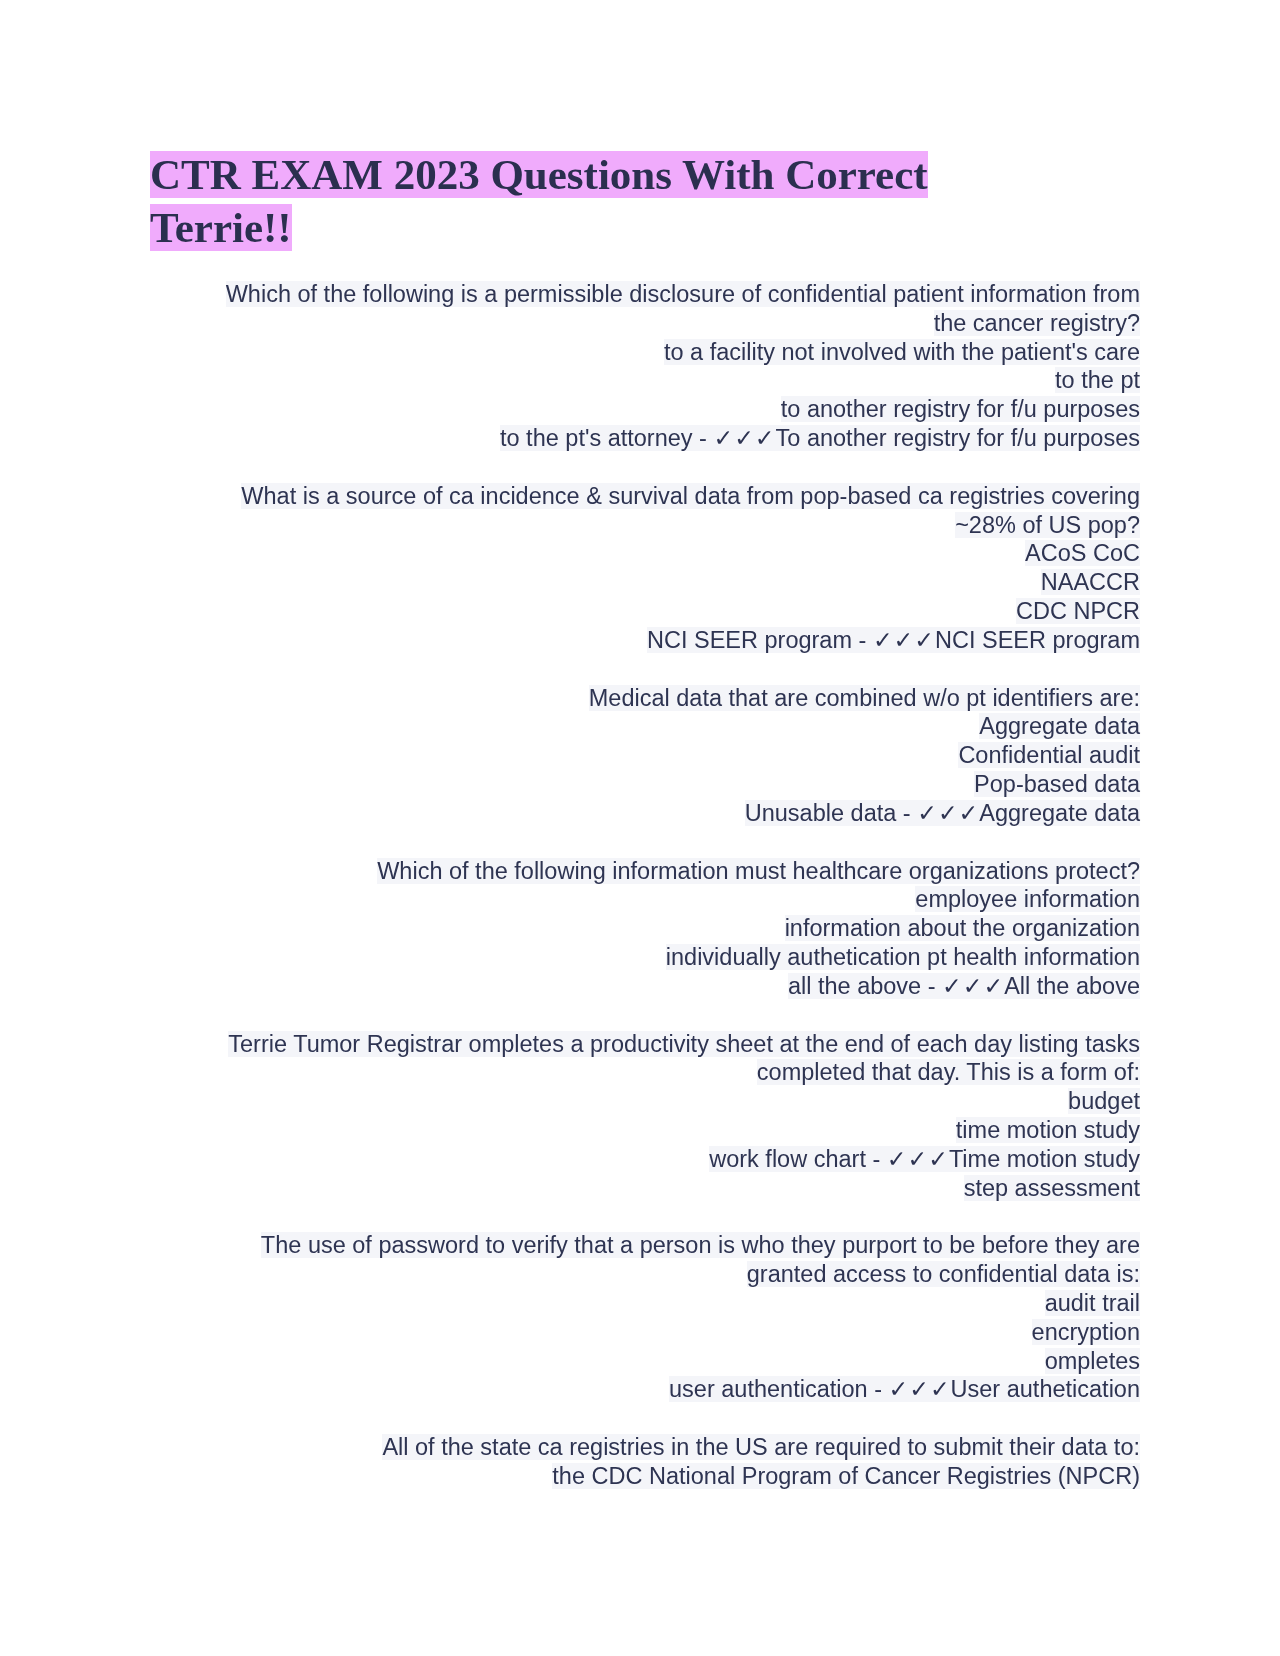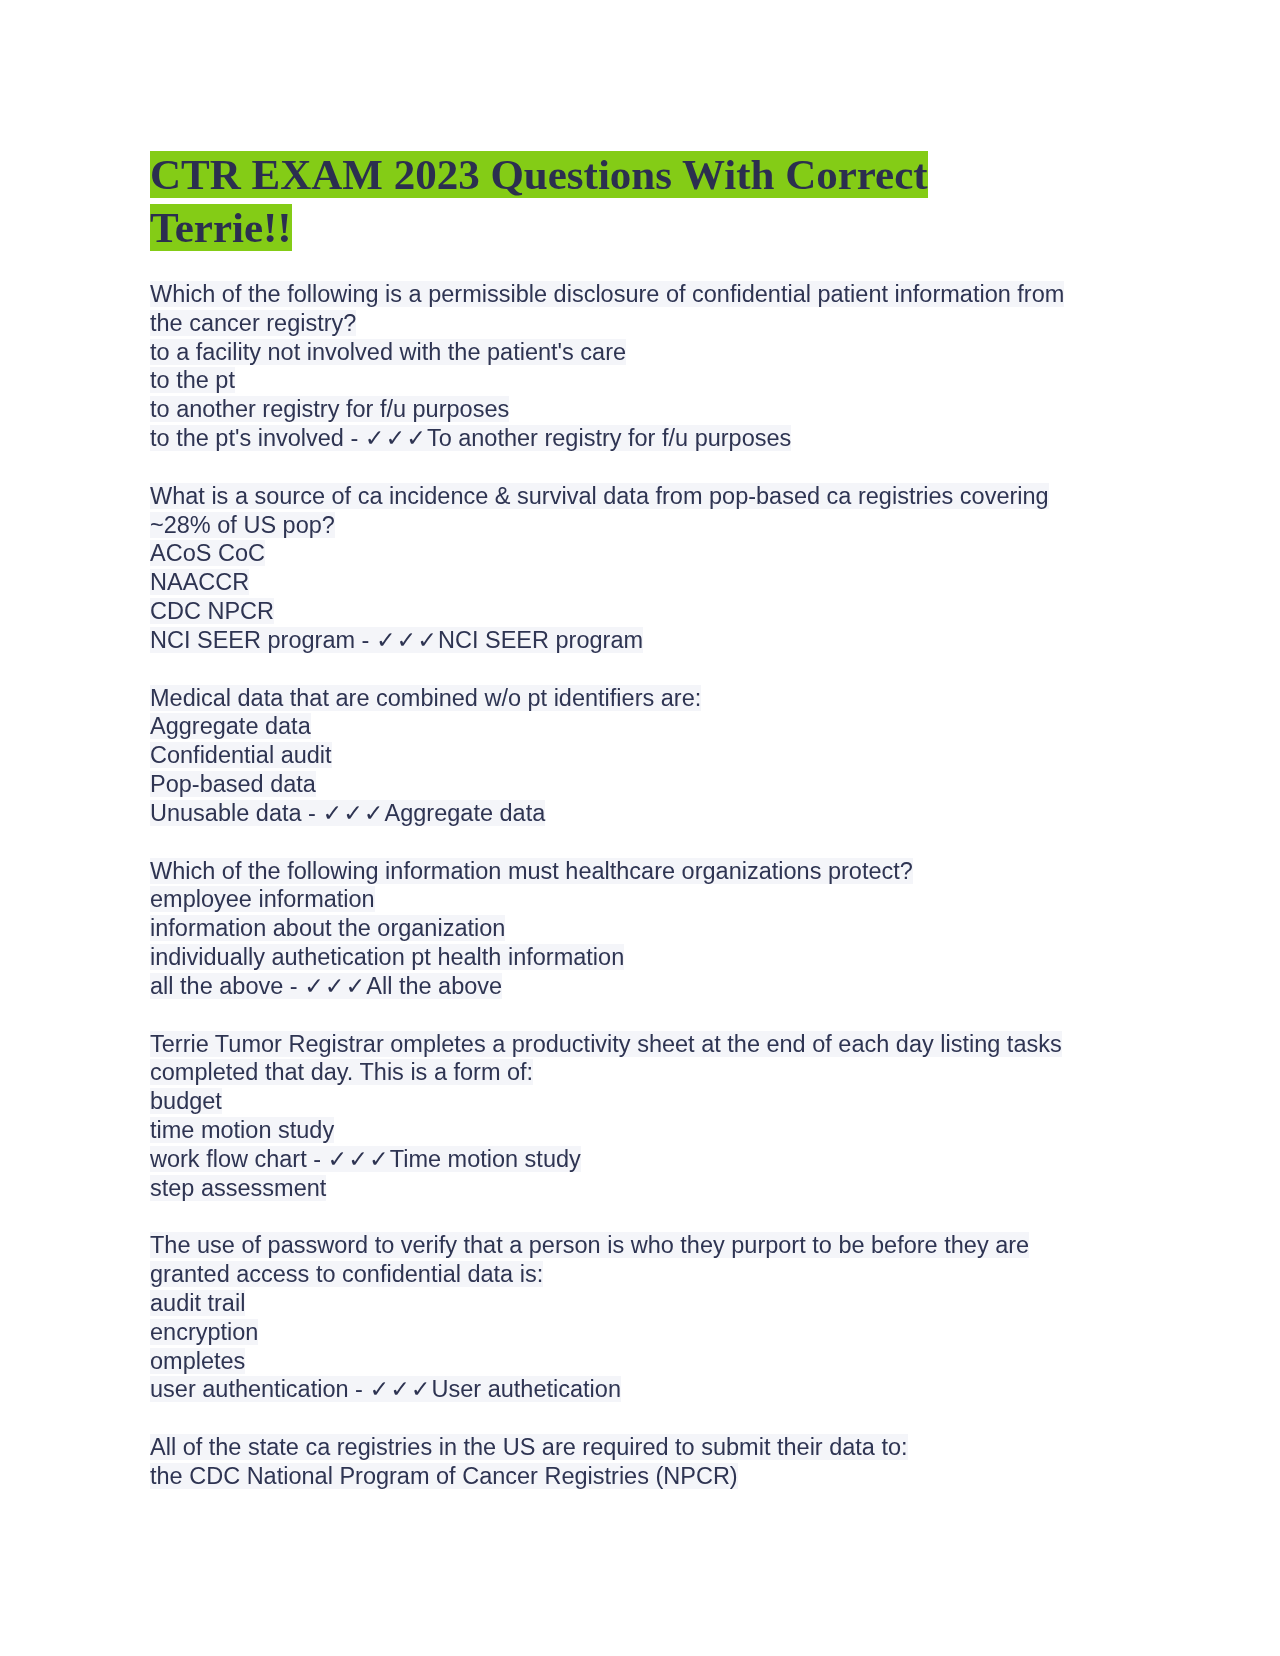--- a/index.html
+++ b/index.html
@@ -21,32 +21,33 @@
     }
     .title {
       font-family: "Liberation Serif", "DejaVu Serif", serif;
       font-weight: bold;
       font-size: 43px;
       line-height: 53px;
       color: #2b2f4f;
       margin: 0 0 26px 0;
     }
     .title span {
-      background: #84cc16;
+      background: #f0abfc;
     }
     .qa {
       margin: 0 0 29px 0;
     }
     .line {
       font-family: "Liberation Sans", "DejaVu Sans", sans-serif;
       font-size: 23.5px;
       line-height: 28.8px;
       color: #2e3452;
       display: block;
       white-space: nowrap;
+      text-align: right;
     }
     .line span {
       background: #f4f5f9;
     }
     .check {
       letter-spacing: 1px;
     }
   </style>
 </head>
 <body>
@@ -56,21 +57,21 @@
     <span>CTR EXAM 2023 Questions With Correct</span><br>
     <span>Terrie!!</span>
   </h1>
 
   <div class="qa">
     <div class="line"><span>Which of the following is a permissible disclosure of confidential patient information from</span></div>
     <div class="line"><span>the cancer registry?</span></div>
     <div class="line"><span>to a facility not involved with the patient's care</span></div>
     <div class="line"><span>to the pt</span></div>
     <div class="line"><span>to another registry for f/u purposes</span></div>
-    <div class="line"><span><span>to the pt's involved - </span><span class="check">✓✓✓</span><span>To another registry for f/u purposes</span></span></div>
+    <div class="line"><span><span>to the pt's attorney - </span><span class="check">✓✓✓</span><span>To another registry for f/u purposes</span></span></div>
   </div>
 
   <div class="qa">
     <div class="line"><span>What is a source of ca incidence &amp; survival data from pop-based ca registries covering</span></div>
     <div class="line"><span>~28% of US pop?</span></div>
     <div class="line"><span>ACoS CoC</span></div>
     <div class="line"><span>NAACCR</span></div>
     <div class="line"><span>CDC NPCR</span></div>
     <div class="line"><span><span>NCI SEER program - </span><span class="check">✓✓✓</span><span>NCI SEER program</span></span></div>
   </div>

